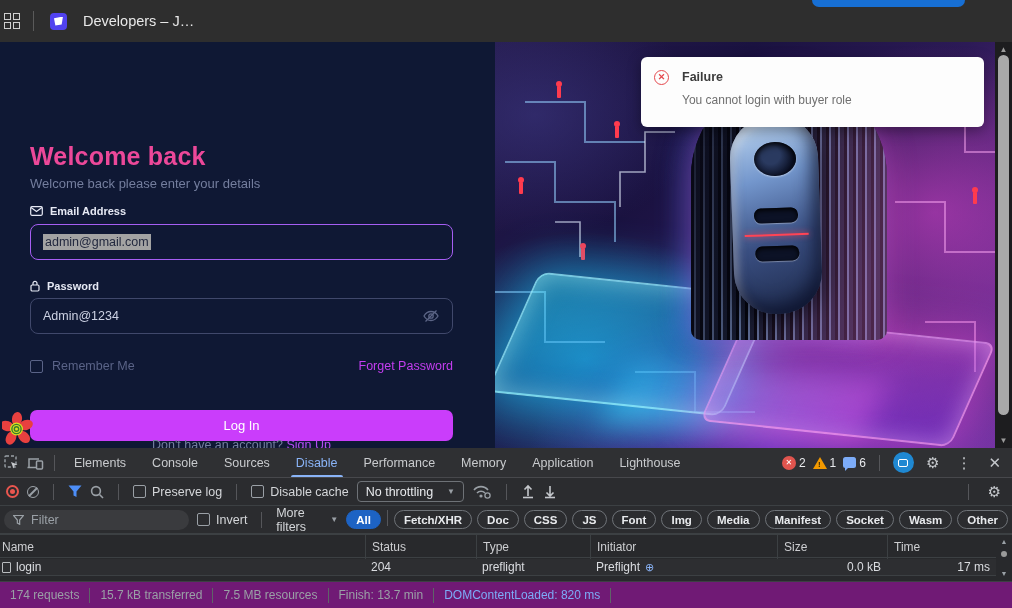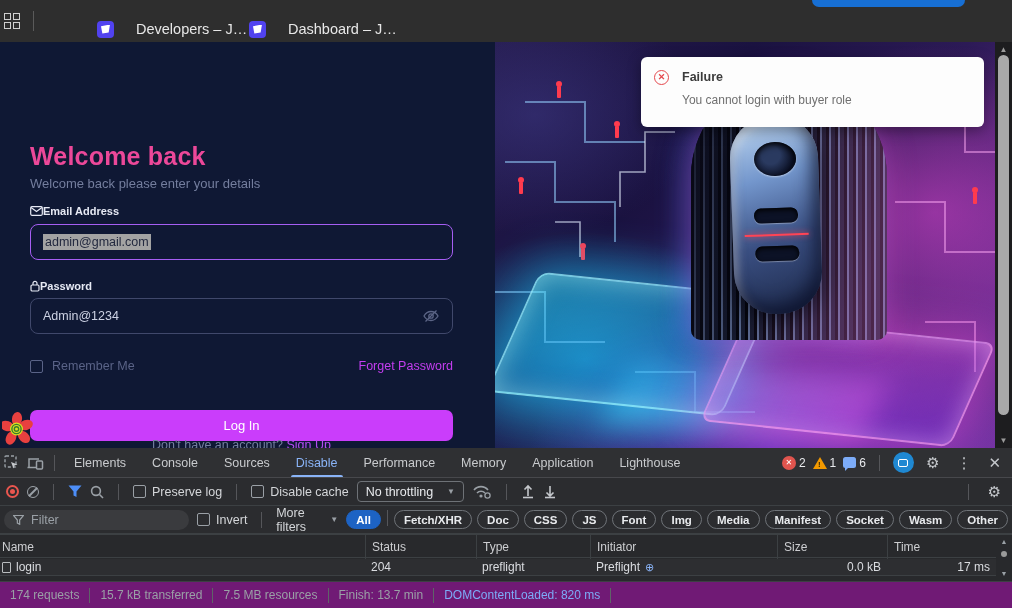--- a/index.html
+++ b/index.html
@@ -5,21 +5,21 @@
   * { margin:0; padding:0; box-sizing:border-box; }
   html,body { background:#000; }
   body { font-family:"Liberation Sans", sans-serif; }
   .screen { position:relative; width:1012px; height:608px; overflow:hidden; background:#202124; }
 
   
   .browser-bar { position:absolute; left:0; top:0; width:1012px; height:42px; background:#2e2e2e; }
   .grid-icon { position:absolute; left:4px; top:13px; width:16px; height:16px; display:grid; grid-template-columns:7px 7px; grid-template-rows:7px 7px; gap:2px; }
   .grid-icon span { border:1.5px solid #cfcfcf; }
   .bar-sep { position:absolute; left:33px; top:11px; width:1px; height:20px; background:#5a5a5a; }
-  .btab { position:absolute; top:18px; height:22px; display:flex; align-items:center; gap:22px; color:#e8e8e8; font-size:14.5px;margin-left:47px; }
+  .btab { position:absolute; top:10px; height:22px; display:flex; align-items:center; gap:16px; color:#e8e8e8; font-size:14.5px; }
   .btab.t1 { left:50px; } .btab.t2 { left:202px; }
   .favicon { width:17px; height:17px; border-radius:4px; background:#5142ef; position:relative; flex:0 0 auto; }
   .favicon i { position:absolute; left:4px; top:4px; width:9px; height:9px; background:#fff; clip-path:polygon(0 20%, 100% 0, 85% 90%, 15% 100%); }
   .blue-sliver { position:absolute; left:812px; top:-7px; width:153px; height:14px; background:#176fd4; border-radius:9px; }
 
   
   .page { position:absolute; left:0; top:42px; width:1012px; height:406px; background:#0f1834; overflow:hidden; }
 
   
   .login-pane { position:absolute; left:0; top:0; width:495px; height:406px; }
@@ -27,21 +27,21 @@
   .brand-logo { width:22px; height:22px; border-radius:50%; background:linear-gradient(135deg,#39c7a8 20%,#2f9fe0 80%); position:relative; }
   .brand-logo .eye { position:absolute; top:7px; width:3px; height:3px; border-radius:50%; background:#fff; }
   .brand-logo .eye.l { left:6px; } .brand-logo .eye.r { left:13px; }
   .brand-logo .smile { position:absolute; left:7px; top:11px; width:8px; height:4px; border:1.4px solid #fff; border-top:none; border-radius:0 0 8px 8px; }
   .brand-logo .tail { position:absolute; left:2px; bottom:-3px; width:0; height:0; border-left:6px solid #2fae72; border-bottom:6px solid transparent; }
   .brand-name { color:#f0f2f8; font-size:10px; font-weight:bold; letter-spacing:.2px; }
 
   .welcome-title { position:absolute; left:30px; top:100px; color:#ec4899; font-size:25px; font-weight:bold; letter-spacing:.2px; }
   .welcome-sub { position:absolute; left:30px; top:134px; color:#747e9e; font-size:13px; }
 
-  .field-label { position:absolute; left:30px; display:flex; align-items:center; color:#e6e9f4; font-size:11px; font-weight:bold; }
+  .field-label { position:absolute; left:30px; display:flex; align-items:center; gap:7px; color:#e6e9f4; font-size:11px; font-weight:bold; }
   .lbl-email { top:163px; } .lbl-pass { top:238px; }
   .field-label svg { display:block; }
 
   .input-box { position:absolute; left:30px; width:423px; height:36px; border-radius:8px; display:flex; align-items:center; padding:0 12px; font-size:12.5px; }
   .email-box { top:182px; border:1.5px solid #a55ef2; color:#2a2f45; }
   .email-box .sel { background:#a3a3a3; color:#23293f; padding:1px 2px; }
   .pass-box { top:256px; border:1px solid #40486b; color:#cdd2e4; justify-content:space-between; }
 
   .remember-row { position:absolute; left:30px; top:317px; width:423px; display:flex; align-items:center; }
   .cbx { width:13px; height:13px; border:1.5px solid #5a6387; border-radius:2px; background:transparent; }
@@ -154,26 +154,20 @@
         <span></span>
         <span></span>
         <span></span>
       </div>
     <div class="bar-sep"></div>
     <div class="btab t1">
       <span class="favicon">
           <i></i>
         </span>
       <span>Developers – J…</span>
-    </div>
-    <div class="btab t2">
-      <span class="favicon">
-          <i></i>
-        </span>
-      <span>Dashboard – J…</span>
     </div>
     <div class="blue-sliver"></div>
   </div>
 
   <div class="page">
 
     <div class="login-pane">
 
       <div class="welcome-title">Welcome back</div>
       <div class="welcome-sub">Welcome back please enter your details</div>

